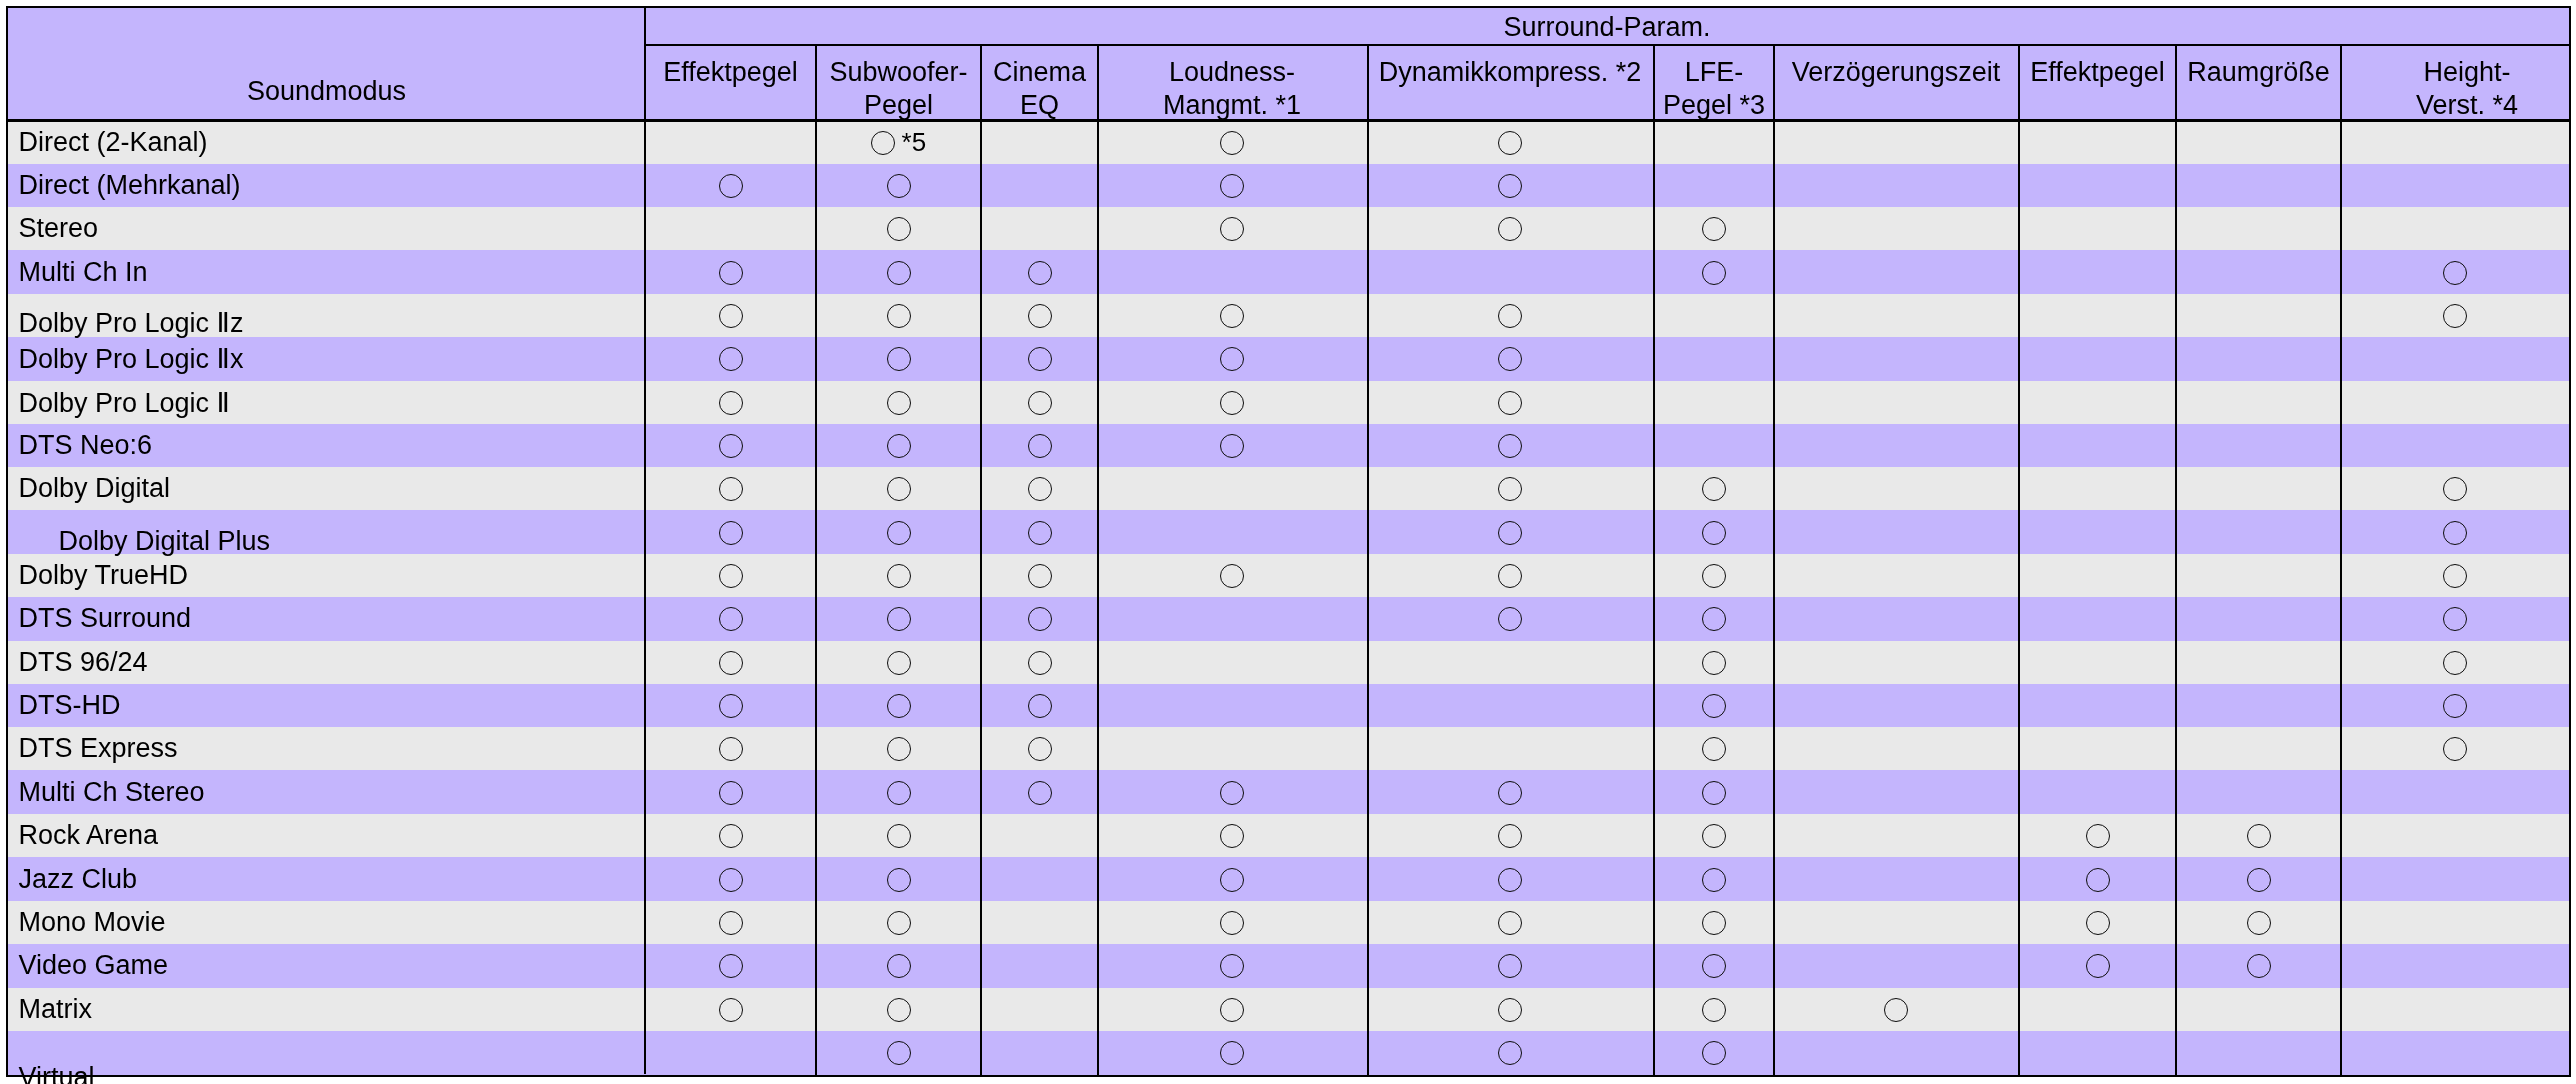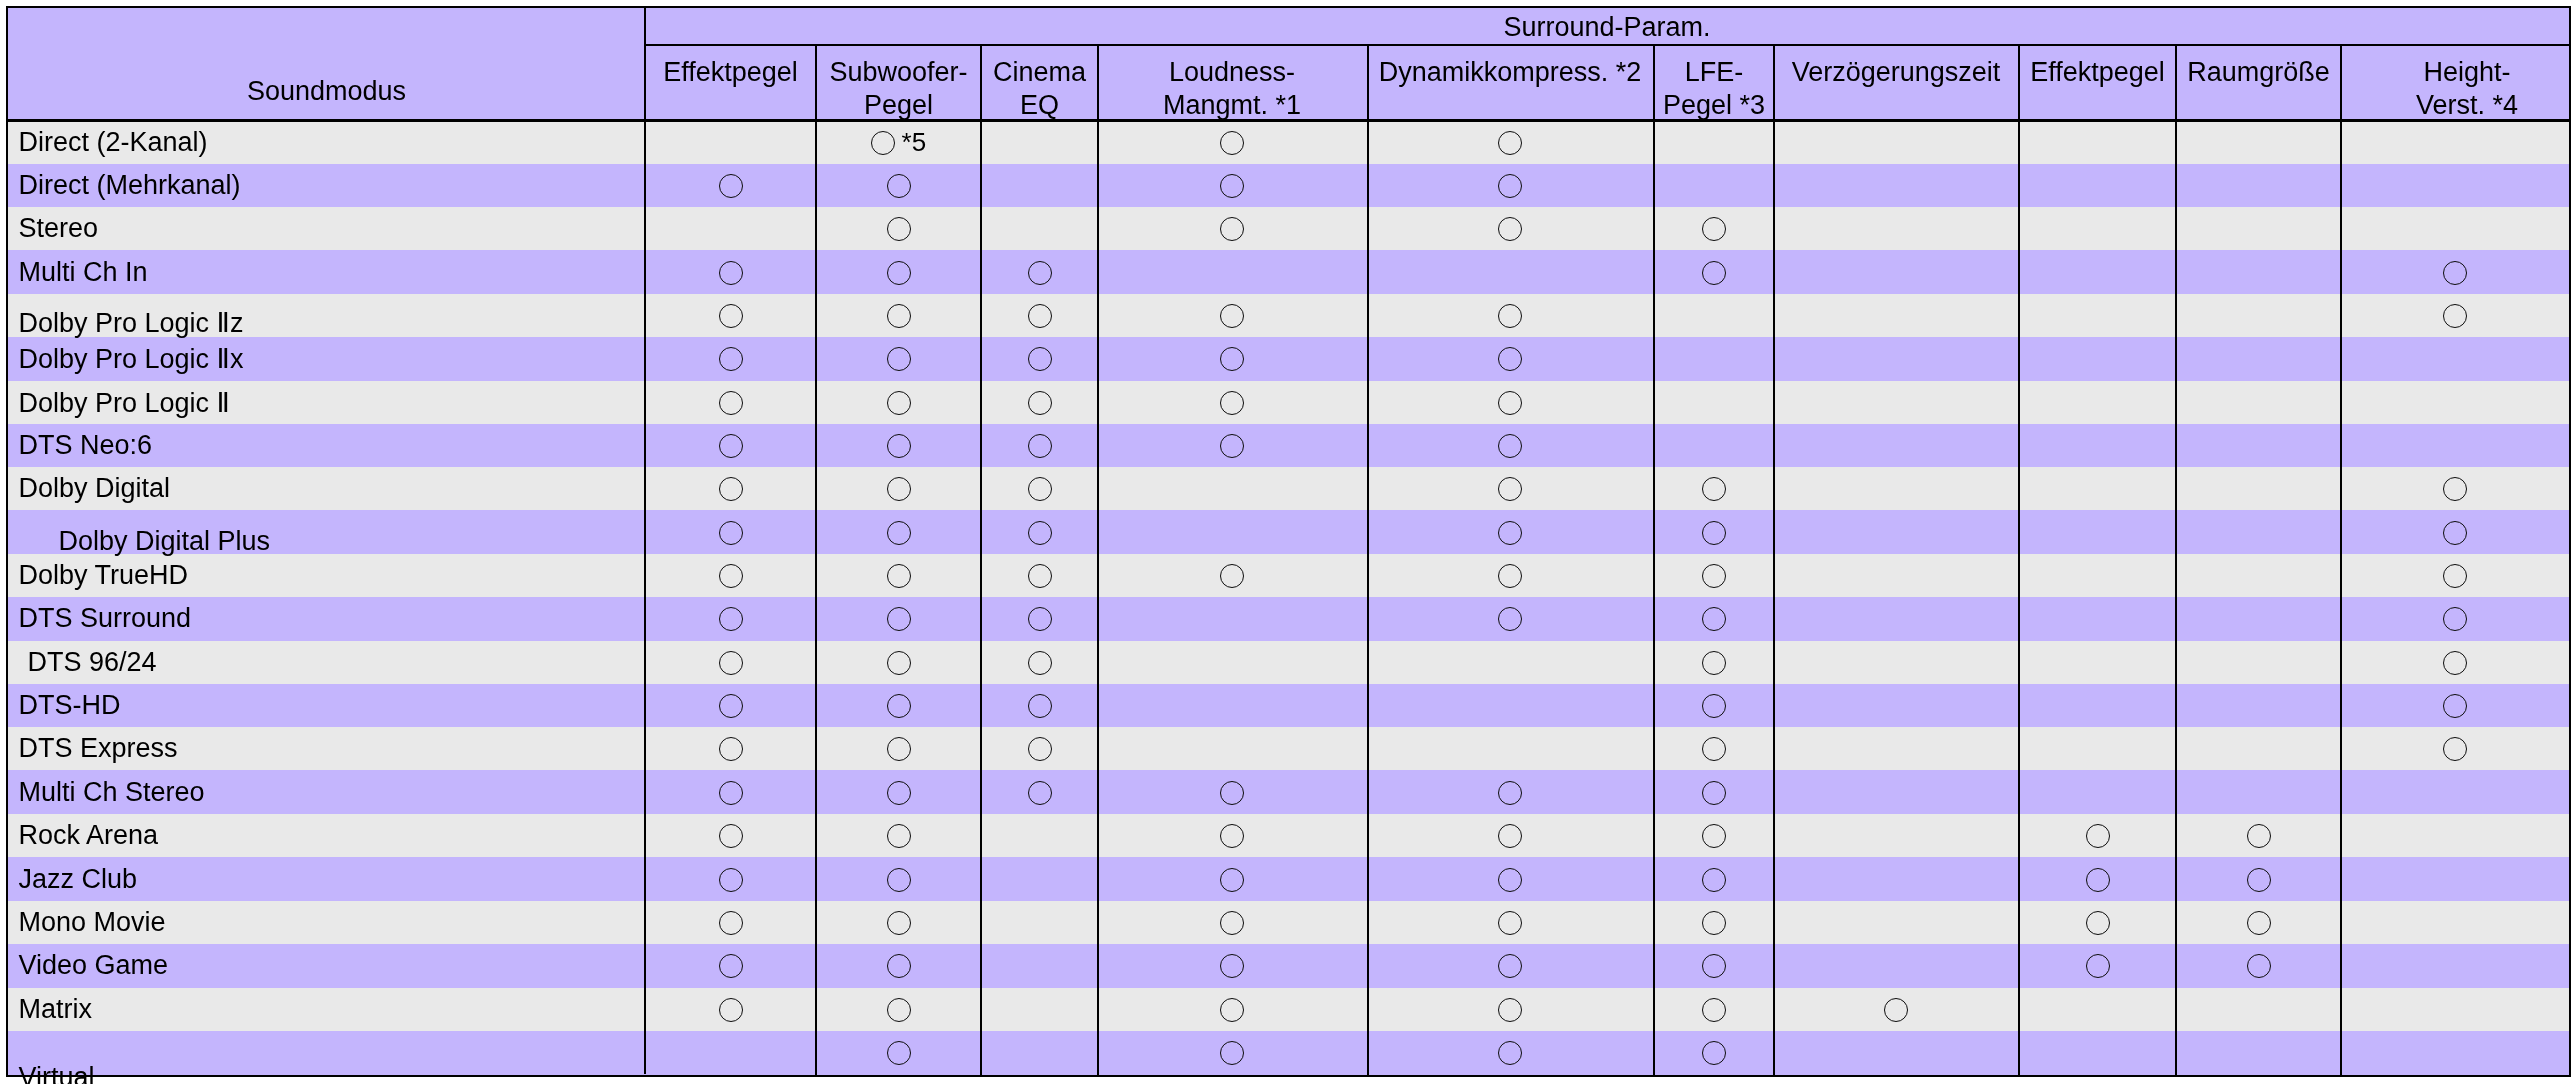--- a/index.html
+++ b/index.html
@@ -344,21 +344,21 @@
       </div>
       <div class="param-cell" style="left: 1359px; width: 286px; top: 589px; height: 43px;">
         <div class="circ"></div>
       </div>
       <div class="param-cell" style="left: 1646px; width: 120px; top: 589px; height: 43px;">
         <div class="circ"></div>
       </div>
       <div class="param-cell" style="left: 2333px; width: 228px; top: 589px; height: 43px;">
         <div class="circ"></div>
       </div>
-      <div class="mode-label" style="top: 633px; height: 43px; margin-left: 9px;">DTS 96/24</div>
+      <div class="mode-label" style="top: 633px; height: 43px;">DTS 96/24</div>
       <div class="param-cell" style="left: 637px; width: 171px; top: 633px; height: 43px;">
         <div class="circ"></div>
       </div>
       <div class="param-cell" style="left: 808px; width: 165px; top: 633px; height: 43px;">
         <div class="circ"></div>
       </div>
       <div class="param-cell" style="left: 973px; width: 117px; top: 633px; height: 43px;">
         <div class="circ"></div>
       </div>
       <div class="param-cell" style="left: 1646px; width: 120px; top: 633px; height: 43px;">

